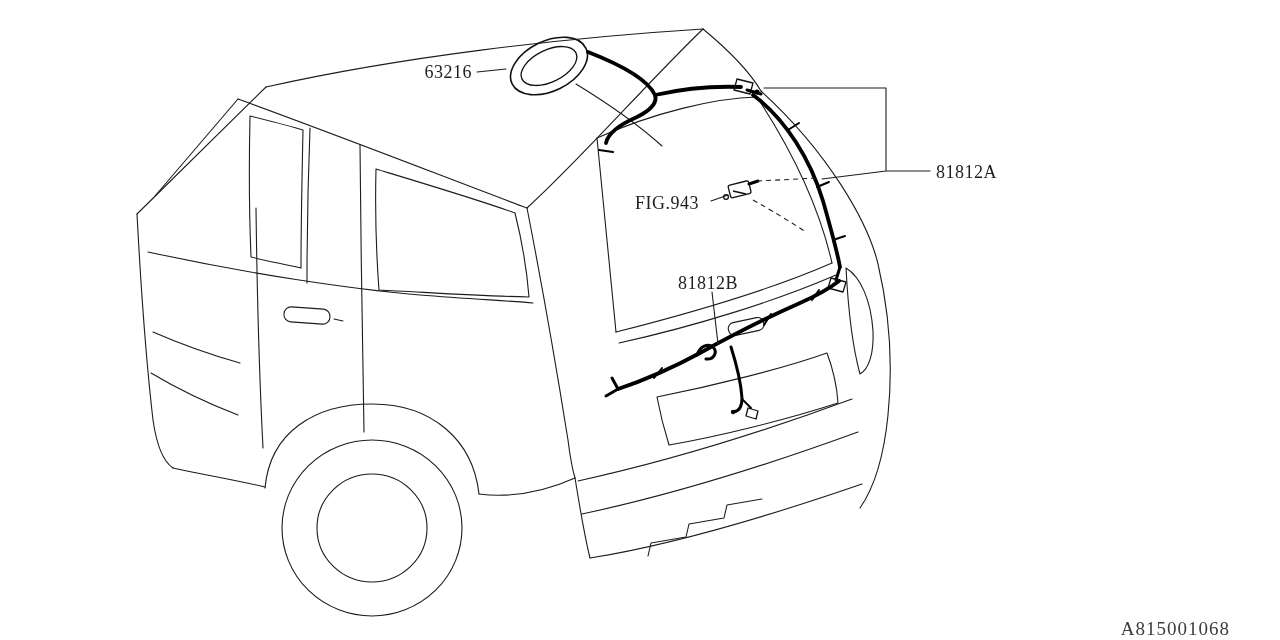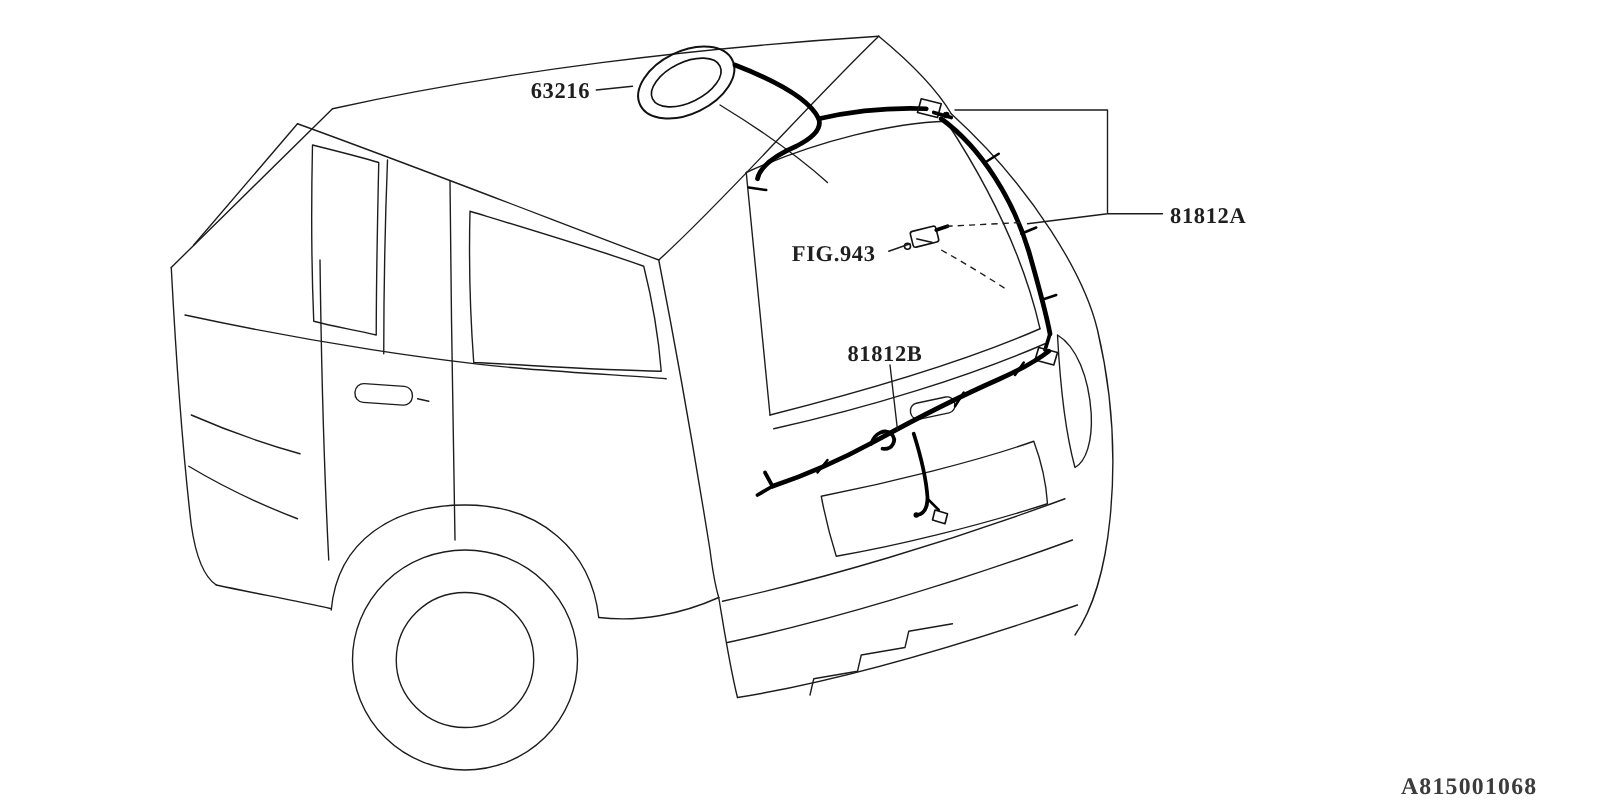--- a/index.html
+++ b/index.html
@@ -2,21 +2,20 @@
 <html><head>
 <meta charset="utf-8">
 <style>
   html,body{margin:0;padding:0;background:#e9e9e9;}
   .page{
     position:relative;
     width:1280px;height:640px;
     background:#ffffff;
     overflow:hidden;
     font-family:"Liberation Serif","DejaVu Serif",serif;
-    font-weight:bold;
   }
   svg.diagram{display:block;width:1280px;height:640px;}
   .thin{fill:none;stroke:#1c1c1c;stroke-width:1.1;stroke-linecap:round;stroke-linejoin:round;}
   .harness{fill:none;stroke:#000000;stroke-width:3.8;stroke-linecap:round;stroke-linejoin:round;}
   .harness-med{fill:none;stroke:#000000;stroke-width:3;stroke-linecap:round;}
   .tick{fill:none;stroke:#000000;stroke-width:2;stroke-linecap:round;}
   .widget{fill:none;stroke:#111111;stroke-width:1.3;stroke-linejoin:round;}
   .dashed{fill:none;stroke:#1c1c1c;stroke-width:1.1;stroke-dasharray:5 4;}
   .leader{fill:none;stroke:#1c1c1c;stroke-width:1.1;stroke-linecap:round;}
   .dot{fill:#000000;stroke:none;}

